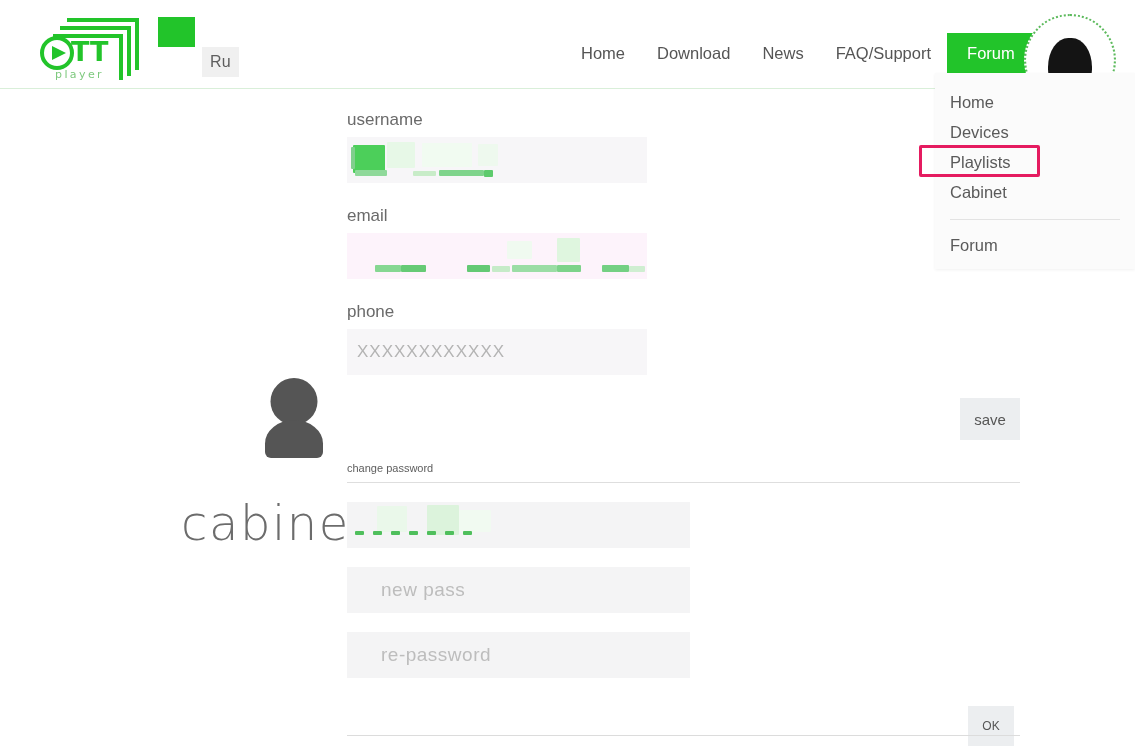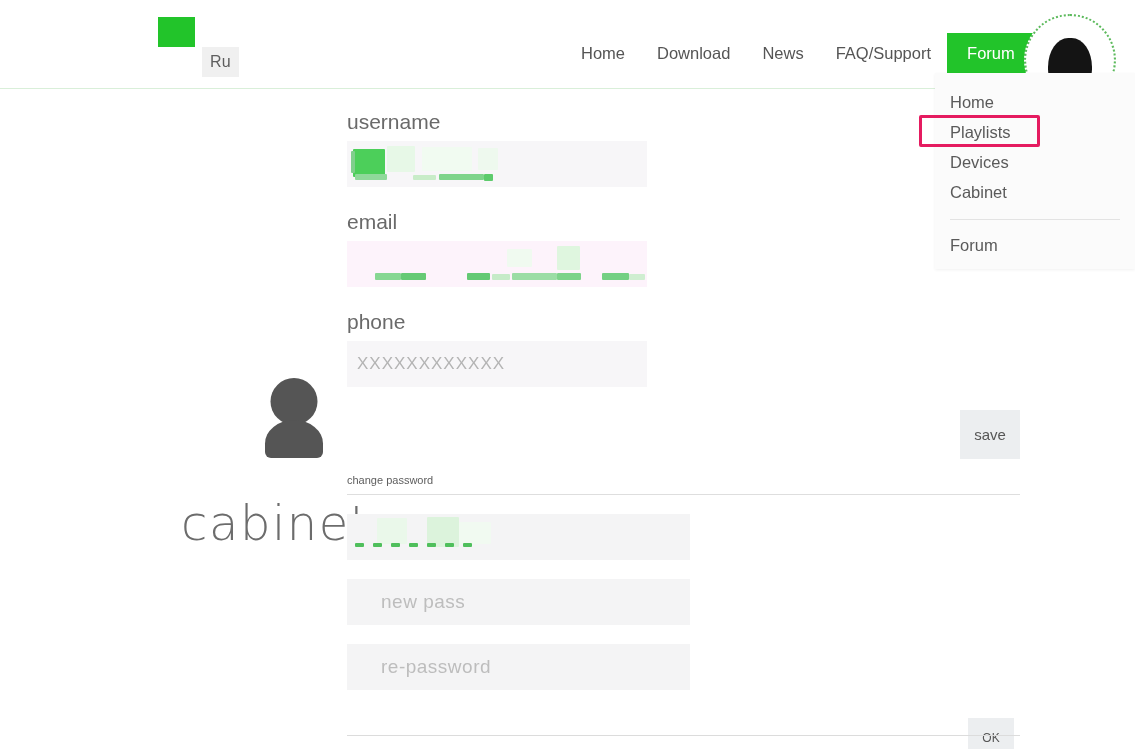--- a/index.html
+++ b/index.html
@@ -84,37 +84,37 @@
     border-radius:50% 50% 6px 6px / 62% 62% 6px 6px;
   }
   .cabinet-title {
     position:absolute; left:5px; top:125px; width:225px;
     text-align:right; font-size:48px; color:#6c6c6c;
     font-family:"DejaVu Sans", sans-serif; font-weight:300; letter-spacing:1.5px;
   }
 
   
   .form-col { position:absolute; left:347px; top:110px; width:673px; }
-  .field-label { font-size:21px; color:#6a6a6a; margin-bottom:7px; }
+  .field-label { font-size:17px; color:#6a6a6a; margin-bottom:7px; }
   .input-box {
     width:300px; height:46px; background:#f7f6f8; border:none;
     display:flex; align-items:center; padding:0 10px; position:relative;
   }
   .input-box .placeholder {
     font-size:17px; color:#b4b4b4; letter-spacing:1px;
   }
   .field-group { margin-bottom:23px; }
 
   
   .redact { position:absolute; left:0; top:0; width:100%; height:100%; overflow:hidden; }
   .blob { position:absolute; border-radius:1px; }
 
   .save-row { position:relative; height:56px; margin-top:20px; }
   .btn-save {
-    position:absolute; right:0; top:0; width:60px; height:49px;
+    position:absolute; right:0; top:0; width:60px; height:42px;
     background:#eceef0; color:#565656; font-size:15px;
     display:flex; align-items:center; justify-content:center;
   }
 
   .section-title {
     font-size:11px; color:#5d5d5d; margin-top:8px; padding-bottom:8px;
     border-bottom:1px solid #dedede; width:673px;
   }
 
   .pw-row { position:relative; margin-top:19px; height:46px; }
@@ -135,20 +135,33 @@
     background:#dcdcdc;
   }
 </style>
 </head>
 <body>
 
 <div id="page">
 
   <div class="header">
 
+    <div class="logo-wrap">
+      <svg width="120" height="74" viewBox="0 0 120 74" aria-hidden="true">
+        <g fill="none" stroke="#22c42a" stroke-width="4">
+          <path d="M34 12 H104 V62"></path>
+          <path d="M27 20 H96 V68"></path>
+          <path d="M20 28 H88 V72"></path>
+        </g>
+        <circle cx="24" cy="45" r="15" fill="none" stroke="#22c42a" stroke-width="4"></circle>
+        <polygon points="19,38 33,45 19,52" fill="#22c42a"></polygon>
+        <text x="38" y="53" font-family="DejaVu Sans, sans-serif" font-size="27" font-weight="700" fill="#22c42a">TT</text>
+        <text x="22" y="70" font-family="DejaVu Sans, sans-serif" font-size="11" letter-spacing="2.4" fill="#7ec97e">player</text>
+      </svg>
+    </div>
 
     <div class="lang-switch">
       <div class="lang-btn active">En</div>
       <div class="lang-btn inactive">Ru</div>
     </div>
 
     <nav class="mainnav">
       <a class="nav-item">Home</a>
       <a class="nav-item">Download</a>
       <a class="nav-item">News</a>
@@ -158,22 +171,22 @@
 
     <div class="avatar-head">
       <div class="silhouette"></div>
       <div class="shoulders"></div>
     </div>
   </div>
   <div class="avatar-mask"></div>
 
   <div class="dropdown">
     <div class="dd-item">Home</div>
+    <div class="dd-item">Devices</div>
     <div class="dd-item highlighted">Playlists</div>
-    <div class="dd-item">Devices</div>
     <div class="dd-item">Cabinet</div>
     <div class="dd-sep"></div>
     <div class="dd-item">Forum</div>
   </div>
 
   <div class="left-panel">
     <div class="person-icon">
       <div class="head"></div>
       <div class="body"></div>
     </div>

